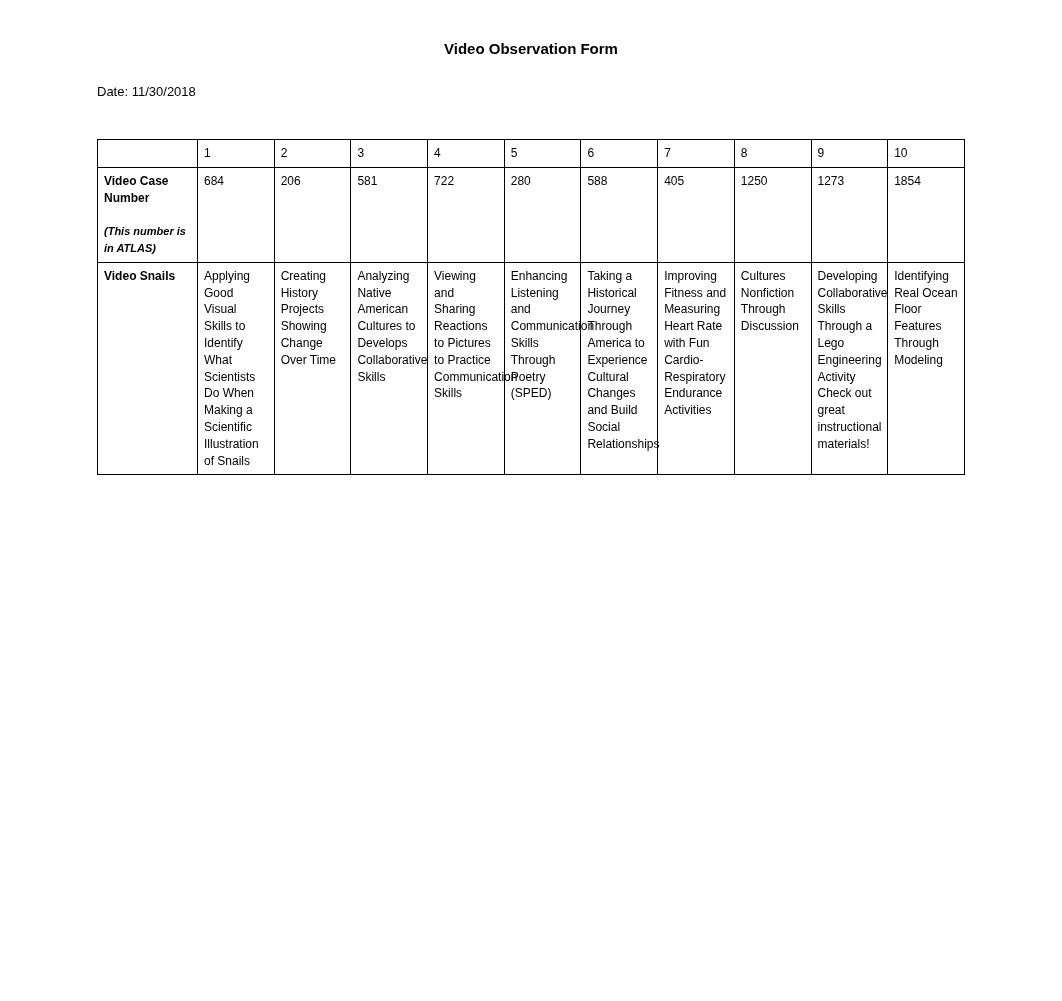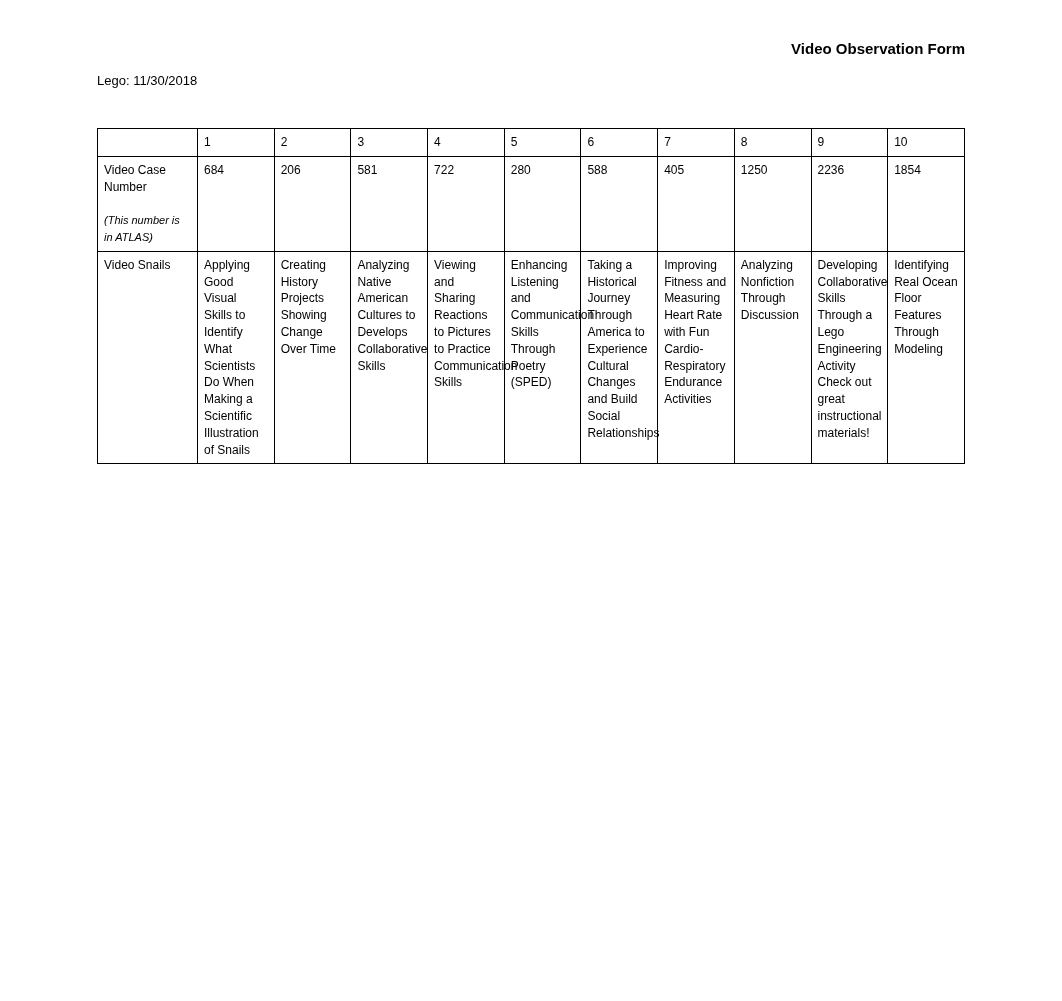--- a/index.html
+++ b/index.html
@@ -15,24 +15,24 @@
       color: #000000;
       width: 1062px;
       min-height: 1001px;
     }
 
     .page-container {
       padding: 40px 97px;
     }
 
     .page-title {
-      text-align: right;
+      text-align: center;
       font-weight: bold;
       font-size: 15px;
-      margin-bottom: 16px;
+      margin-bottom: 27px;
     }
 
     .meta-info {
       margin-bottom: 6px;
       font-size: 13px;
     }
 
     .table-section {
       margin-top: 40px;
     }
@@ -45,21 +45,21 @@
 
     th, td {
       border: 1px solid #000000;
       padding: 5px 6px;
       vertical-align: top;
       font-size: 12px;
       line-height: 1.4;
     }
 
     .row-header {
-      font-weight: normal;
+      font-weight: bold;
       width: 100px;
     }
 
     .col-num {
       font-weight: normal;
     }
 
     .case-note {
       font-style: italic;
       font-size: 11px;
@@ -67,21 +67,21 @@
   </style>
 </head>
 <body>
 
 <div class="page-container">
 
   <div class="page-title">Video Observation Form</div>
 
 
   <div class="meta-info">
-    <span>Lego:</span>
+    <span>Date:</span>
     <span>11/30/2018</span>
   </div>
 
 
   <div class="table-section">
     <table>
       <tbody id="table-body">
       <tr>
             <td class="row-header"></td>
             <td class="col-num">1</td>
@@ -98,33 +98,33 @@
           <tr>
             <td class="row-header">Video Case Number<br><br><span class="case-note">(This number is in ATLAS)</span></td>
             <td>684</td>
             <td>206</td>
             <td>581</td>
             <td>722</td>
             <td>280</td>
             <td>588</td>
             <td>405</td>
             <td>1250</td>
-            <td>2236</td>
+            <td>1273</td>
             <td>1854</td>
           </tr>
           <tr>
             <td class="row-header">Video Snails</td>
             <td>Applying Good Visual Skills to Identify What Scientists Do When Making a Scientific Illustration of Snails</td>
             <td>Creating History Projects Showing Change Over Time</td>
             <td>Analyzing Native American Cultures to Develops Collaborative Skills</td>
             <td>Viewing and Sharing Reactions to Pictures to Practice Communication Skills</td>
             <td>Enhancing Listening and Communication Skills Through Poetry (SPED)</td>
             <td>Taking a Historical Journey Through America to Experience Cultural Changes and Build Social Relationships</td>
             <td>Improving Fitness and Measuring Heart Rate with Fun Cardio-Respiratory Endurance Activities</td>
-            <td>Analyzing Nonfiction Through Discussion</td>
+            <td>Cultures Nonfiction Through Discussion</td>
             <td>Developing Collaborative Skills Through a Lego Engineering Activity Check out great instructional materials!</td>
             <td>Identifying Real Ocean Floor Features Through Modeling</td>
           </tr>
         </tbody>
     </table>
   </div>
 
 </div>
 
 </body></html>

